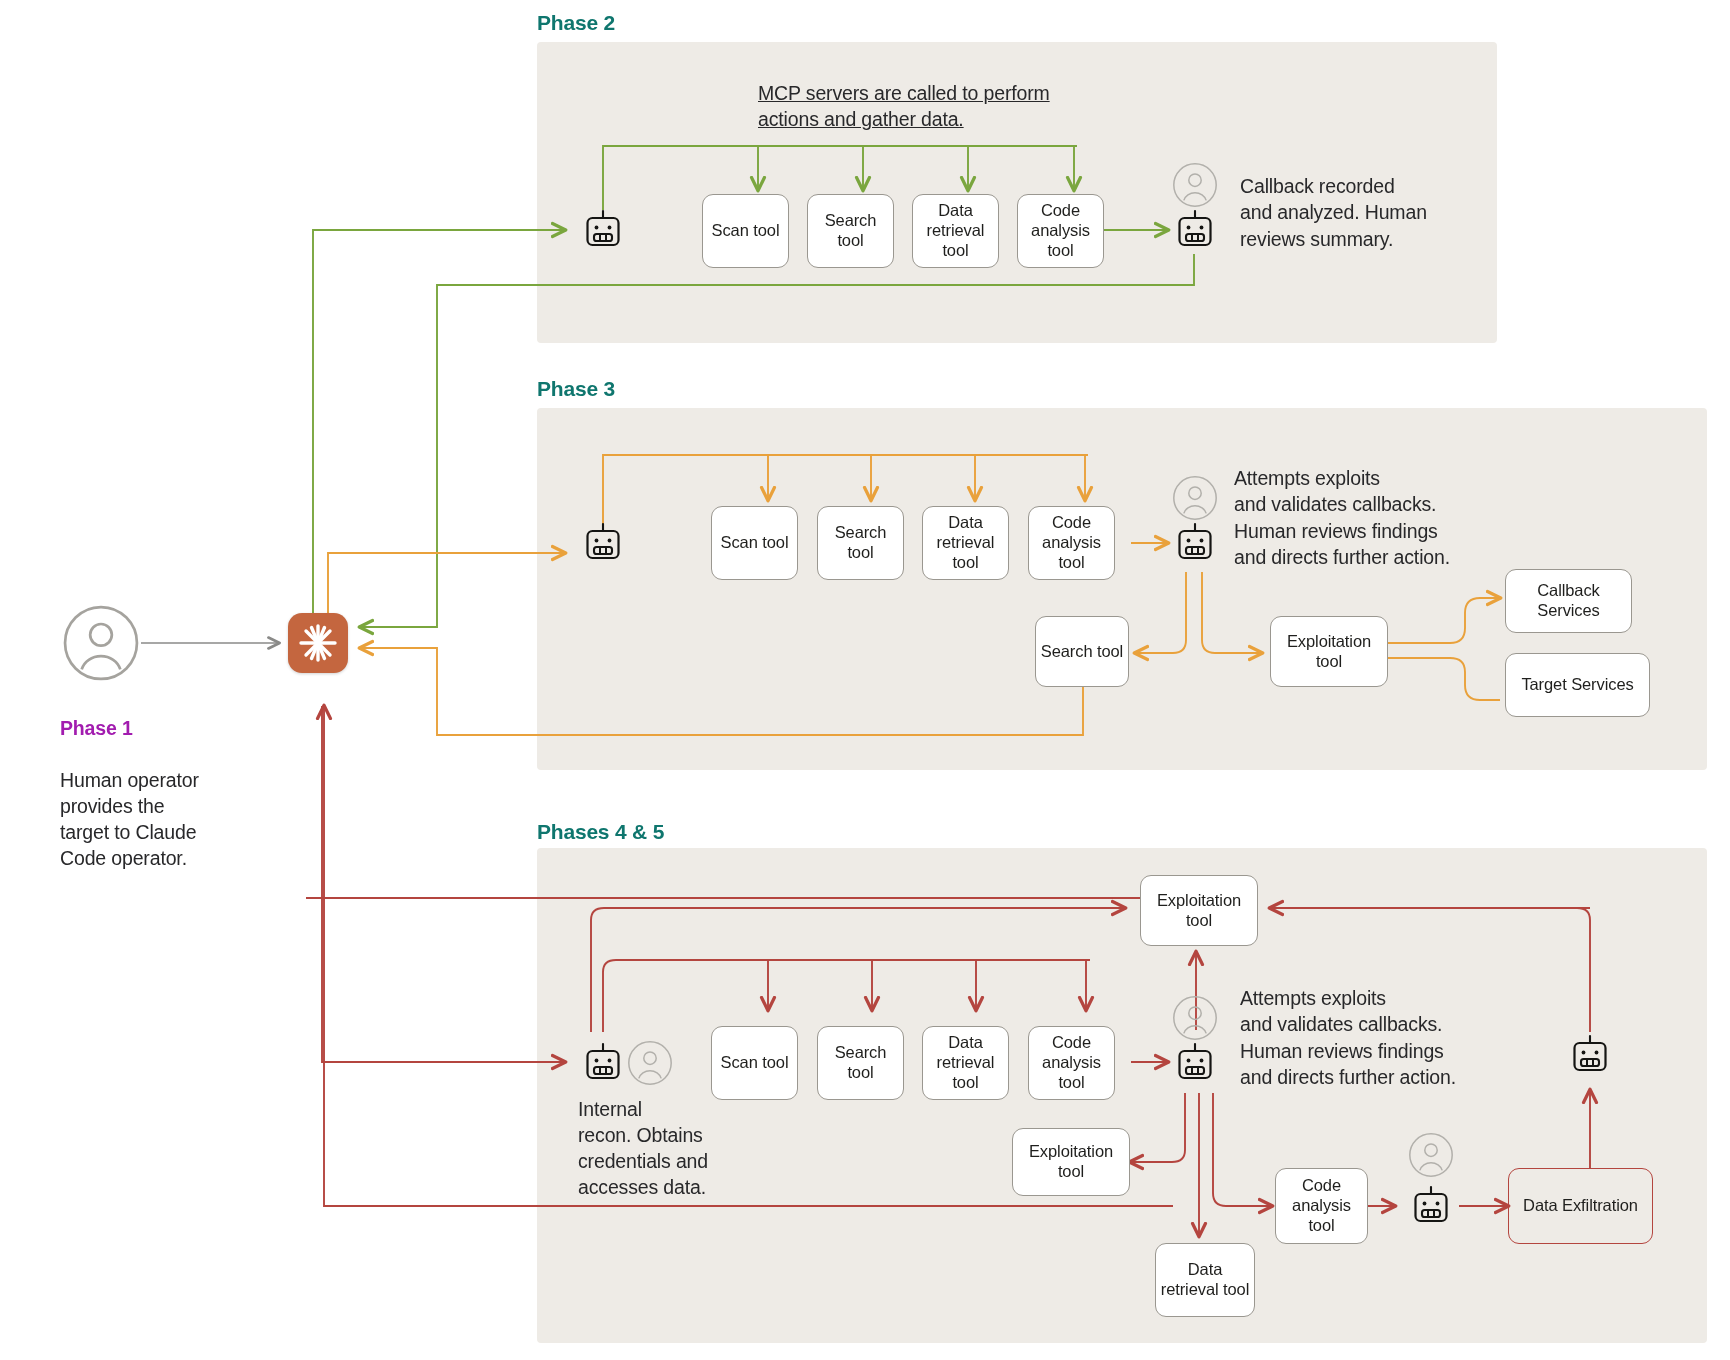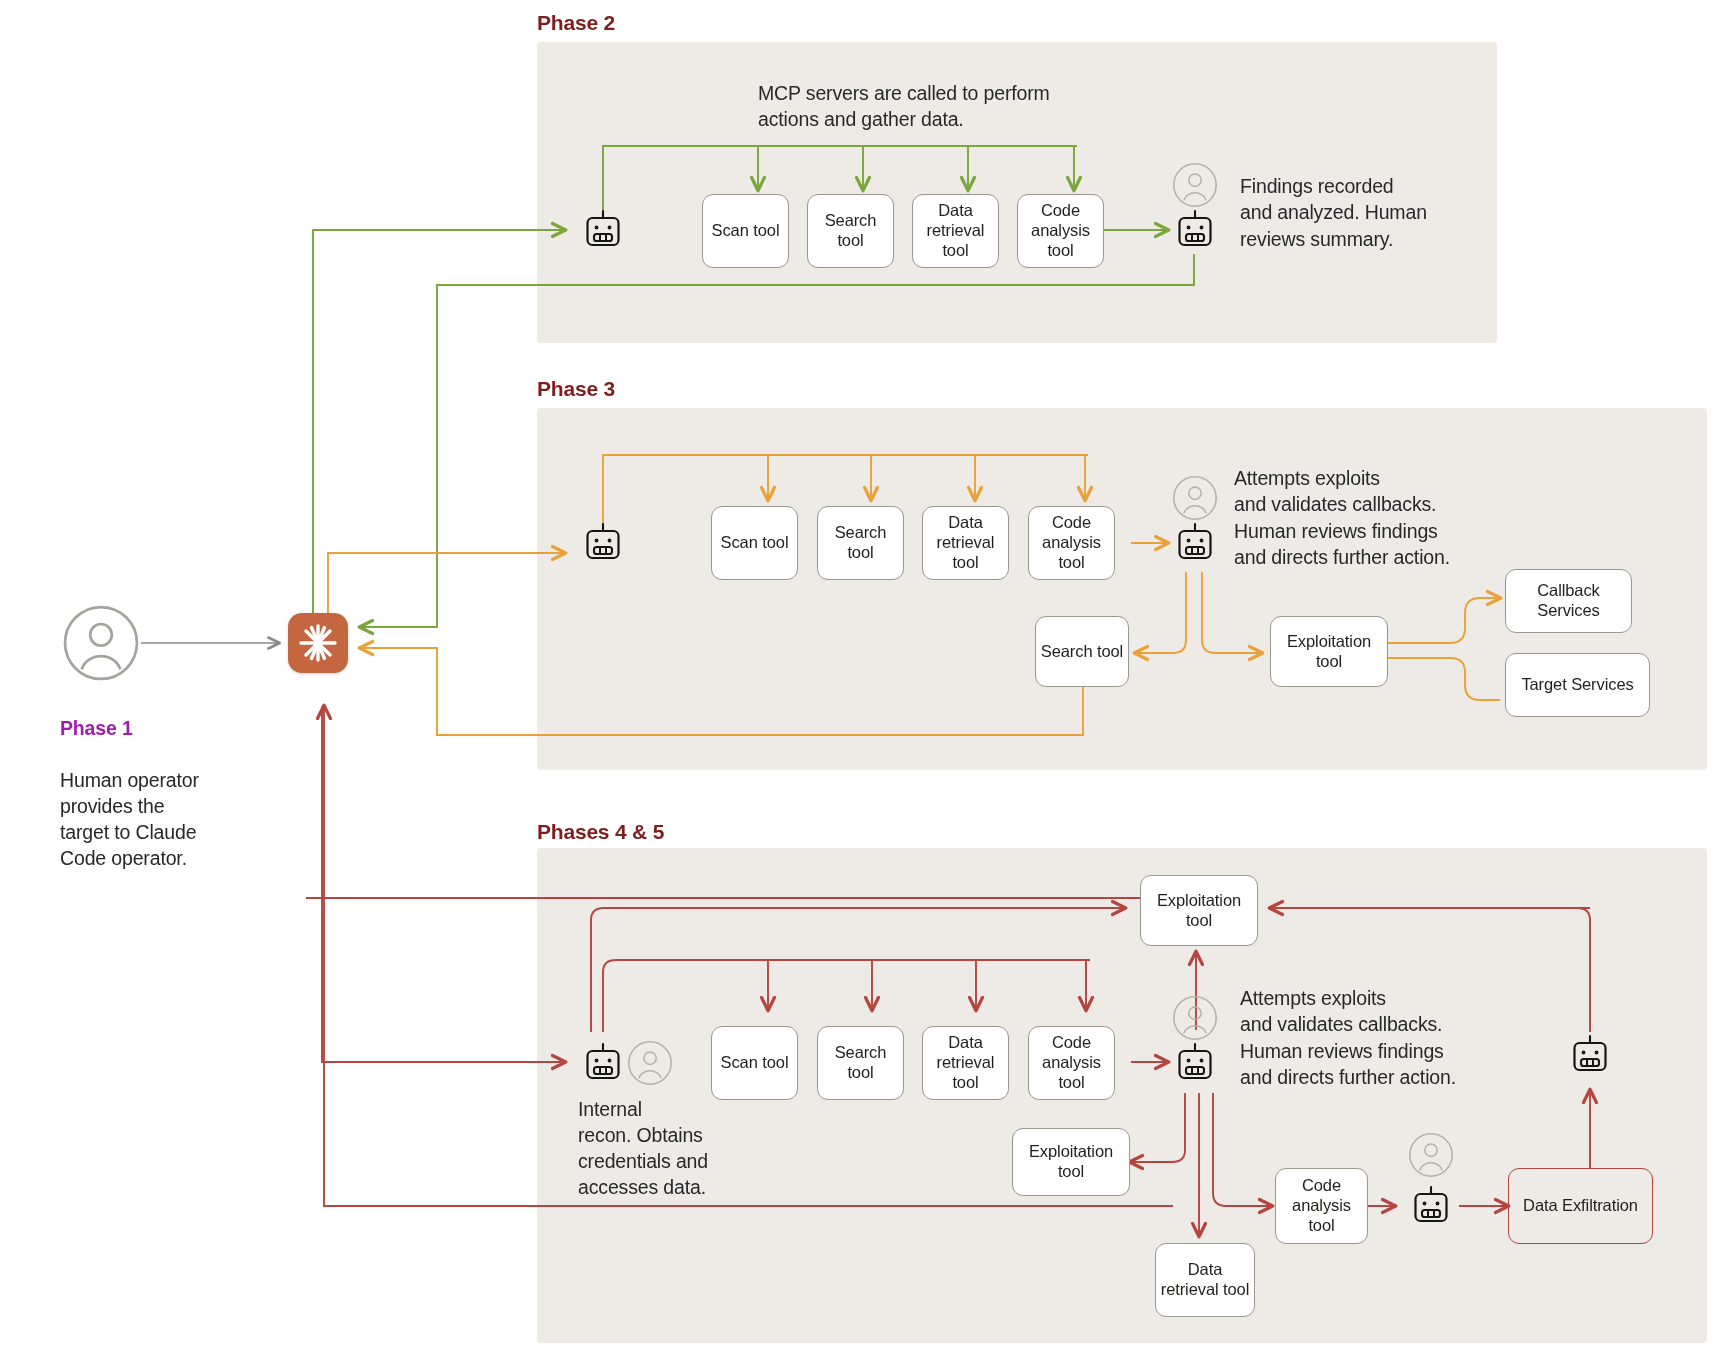--- a/index.html
+++ b/index.html
@@ -12,21 +12,21 @@
     position:relative;
   }
   #stage{position:absolute;left:0;top:0;width:1730px;height:1360px;}
   #wires{position:absolute;left:0;top:0;width:1730px;height:1360px;pointer-events:none;}
 
   .phase-label{
     position:absolute;
     font-size:21px;
     font-weight:bold;
     letter-spacing:-0.2px;
-    color:#7f1d1d;
+    color:#0f766e;
   }
   .panel{
     position:absolute;
     background:#eeebe6;
     border-radius:4px;
   }
   .tool{
     position:absolute;
     background:#ffffff;
     border:1.6px solid #9a9790;
@@ -218,21 +218,21 @@
   <div class="caption" style="left:60px;top:690px;width:210px;">
     <b>Phase 1</b><br>
     <span>Human operator
 provides the
 target to Claude
 Code operator.</span>
   </div>
 
   <div class="phase-label" style="left:537px;top:11px;">Phase 2</div>
 
-  <div class="note" style="left:758px;top:80px;width:360px;">MCP servers are called to perform
+  <div class="note" style="left:758px;top:80px;width:360px;text-decoration:underline;">MCP servers are called to perform
 actions and gather data.</div>
 
   <div class="bot" style="left:580px;top:207px;">
     <svg viewBox="0 0 46 46">
       <line x1="23" y1="4" x2="23" y2="11" stroke="#151513" stroke-width="2.1" stroke-linecap="round"></line>
       <rect x="7.5" y="11" width="31" height="27" rx="5" fill="none" stroke="#151513" stroke-width="2.2"></rect>
       <circle cx="16.5" cy="20.5" r="1.9" fill="#151513"></circle>
       <circle cx="29.5" cy="20.5" r="1.9" fill="#151513"></circle>
       <rect x="14" y="27" width="18" height="7" rx="2.6" fill="none" stroke="#151513" stroke-width="2.1"></rect>
       <line x1="20" y1="27" x2="20" y2="34" stroke="#151513" stroke-width="2"></line>
@@ -262,21 +262,21 @@
     <svg viewBox="0 0 46 46">
       <line x1="23" y1="4" x2="23" y2="11" stroke="#151513" stroke-width="2.1" stroke-linecap="round"></line>
       <rect x="7.5" y="11" width="31" height="27" rx="5" fill="none" stroke="#151513" stroke-width="2.2"></rect>
       <circle cx="16.5" cy="20.5" r="1.9" fill="#151513"></circle>
       <circle cx="29.5" cy="20.5" r="1.9" fill="#151513"></circle>
       <rect x="14" y="27" width="18" height="7" rx="2.6" fill="none" stroke="#151513" stroke-width="2.1"></rect>
       <line x1="20" y1="27" x2="20" y2="34" stroke="#151513" stroke-width="2"></line>
       <line x1="26" y1="27" x2="26" y2="34" stroke="#151513" stroke-width="2"></line>
     </svg>
   </div>
-  <div class="note" style="left:1240px;top:173px;width:260px;">Findings recorded
+  <div class="note" style="left:1240px;top:173px;width:260px;">Callback recorded
 and analyzed. Human
 reviews summary.</div>
 
   <div class="phase-label" style="left:537px;top:377px;">Phase 3</div>
 
   <div class="bot" style="left:580px;top:520px;">
     <svg viewBox="0 0 46 46">
       <line x1="23" y1="4" x2="23" y2="11" stroke="#151513" stroke-width="2.1" stroke-linecap="round"></line>
       <rect x="7.5" y="11" width="31" height="27" rx="5" fill="none" stroke="#151513" stroke-width="2.2"></rect>
       <circle cx="16.5" cy="20.5" r="1.9" fill="#151513"></circle>

